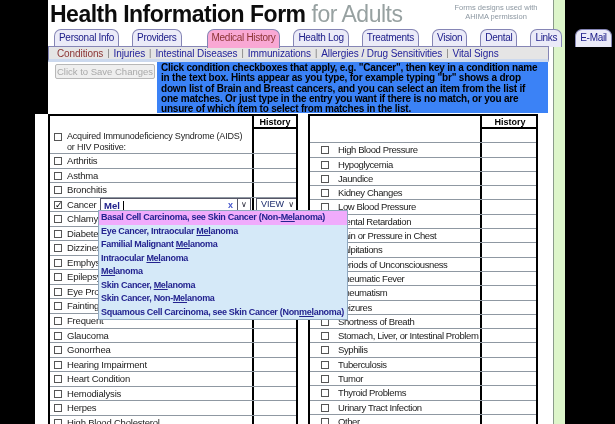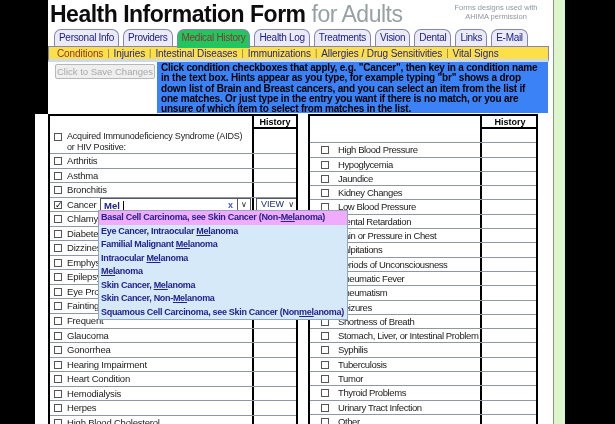--- a/index.html
+++ b/index.html
@@ -14,28 +14,28 @@
     background:#ddf5ca; border-left:1px solid #8a9a8a; }
 
   
   #title { position:absolute; left:50px; top:1px; font-size:23px; font-weight:bold;
     letter-spacing:-0.5px; color:#0d0d0d; white-space:nowrap; }
   #title .sub { color:#97a1a1; font-weight:400; margin-left:6px; }
   #ahima { position:absolute; left:440px; top:3px; width:112px; text-align:center;
     font-size:7.5px; line-height:9px; color:#8d98a2; }
 
   
-  #tabs { position:absolute; left:54px; top:29px; height:18px; display:flex; gap:4px; }
+  #tabs { position:absolute; left:54px; top:29px; height:18px; display:flex; gap:13px; }
   .tab { padding:2px 4px; font-size:10px; letter-spacing:-0.3px; color:#20208a;
     background:#ebebf8; border:1px solid #8585b5; border-bottom:none;
     border-radius:7px 7px 0 0; white-space:nowrap; position:relative; }
-  .tab.active { background:#22c55e; color:#8b3434; z-index:3; height:19px; }
-
-  
-  #subbar { position:absolute; left:48px; top:46px; width:501px; height:16px; background:#fde047;
+  .tab.active { background:#f9a8d4; color:#8b3434; z-index:3; height:19px;margin-left:12px; }
+
+  
+  #subbar { position:absolute; left:48px; top:46px; width:501px; height:16px; background:#e5e5e5;
     border:1px solid #8585b5; border-bottom:3px solid #ccd9ee; display:flex; align-items:center;
     padding-left:8px; z-index:1; }
   .subtab { font-size:10px; letter-spacing:-0.1px; color:#23239b; white-space:nowrap; }
   .subtab.active { color:#8b3434; }
   .subsep { color:#777; font-size:9px; margin:0 4px; }
 
   
   #save-btn { position:absolute; left:55px; top:64px; width:100px; height:15px;
     background:#efefef; border:1px solid #b8b8b8; border-radius:2px; color:#a9a9a9;
     font-size:9.5px; text-align:center; line-height:13px; }

